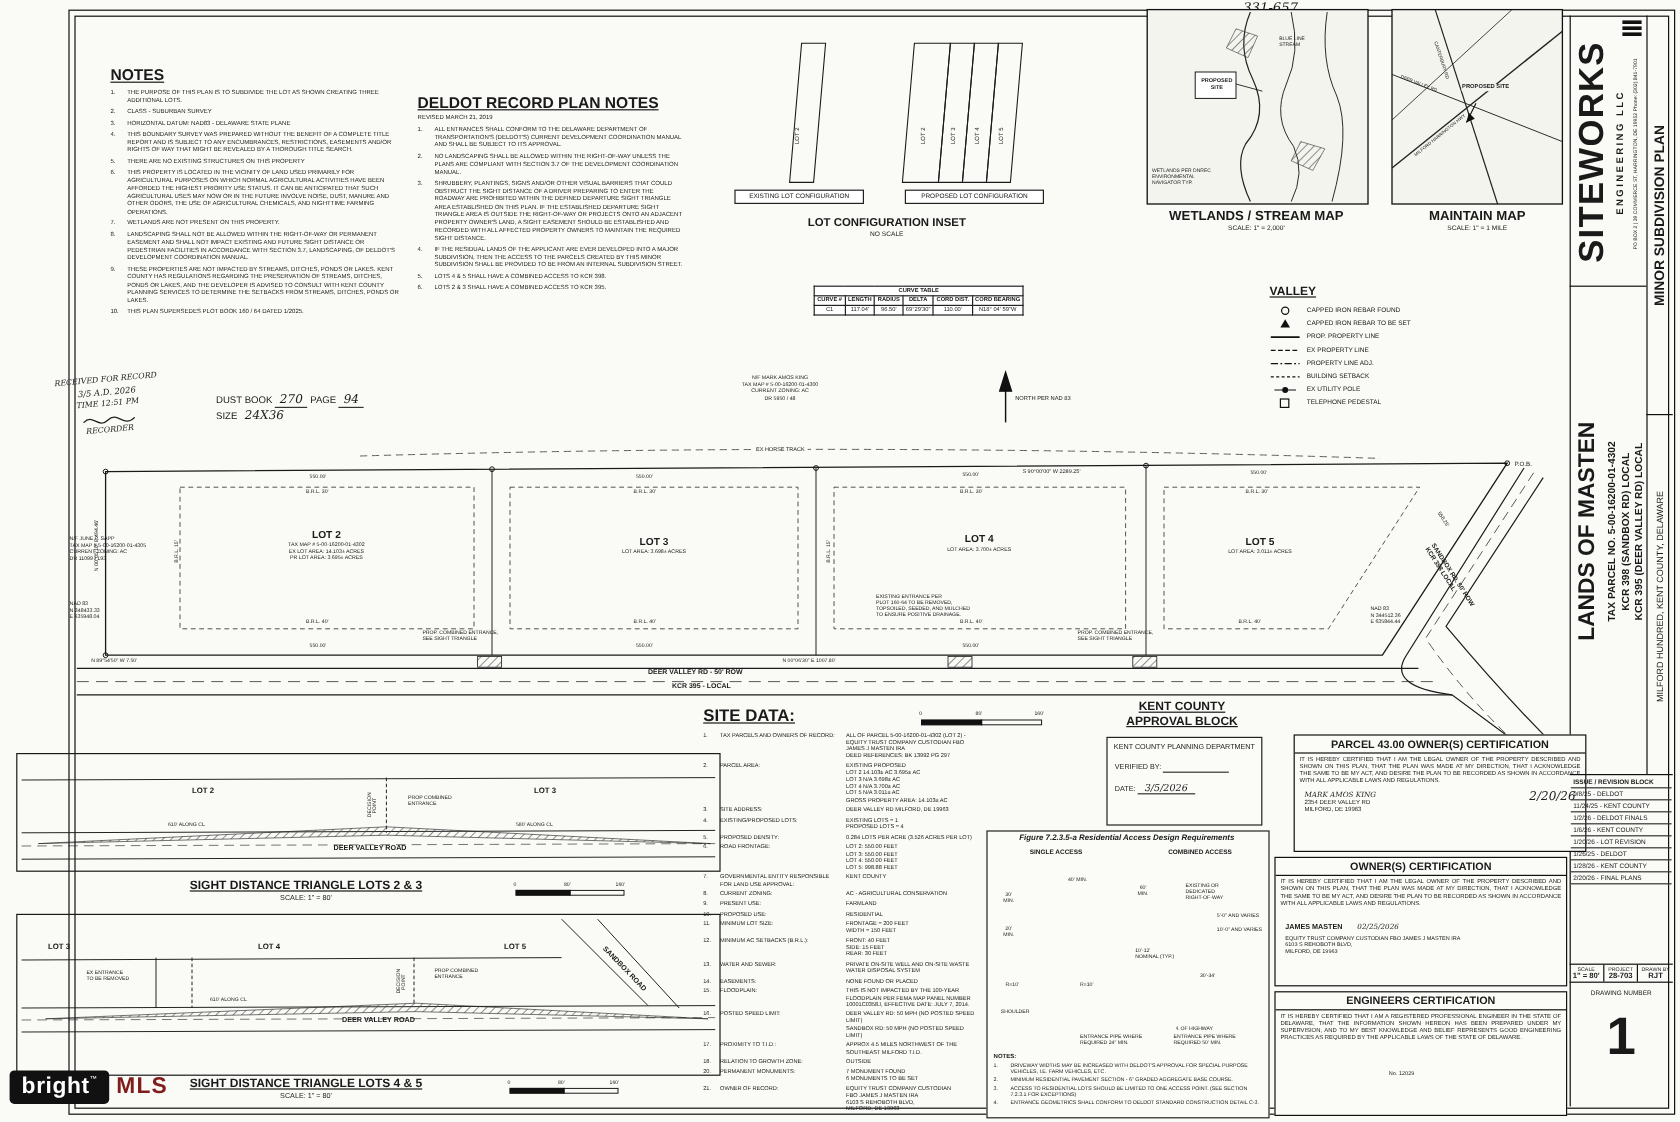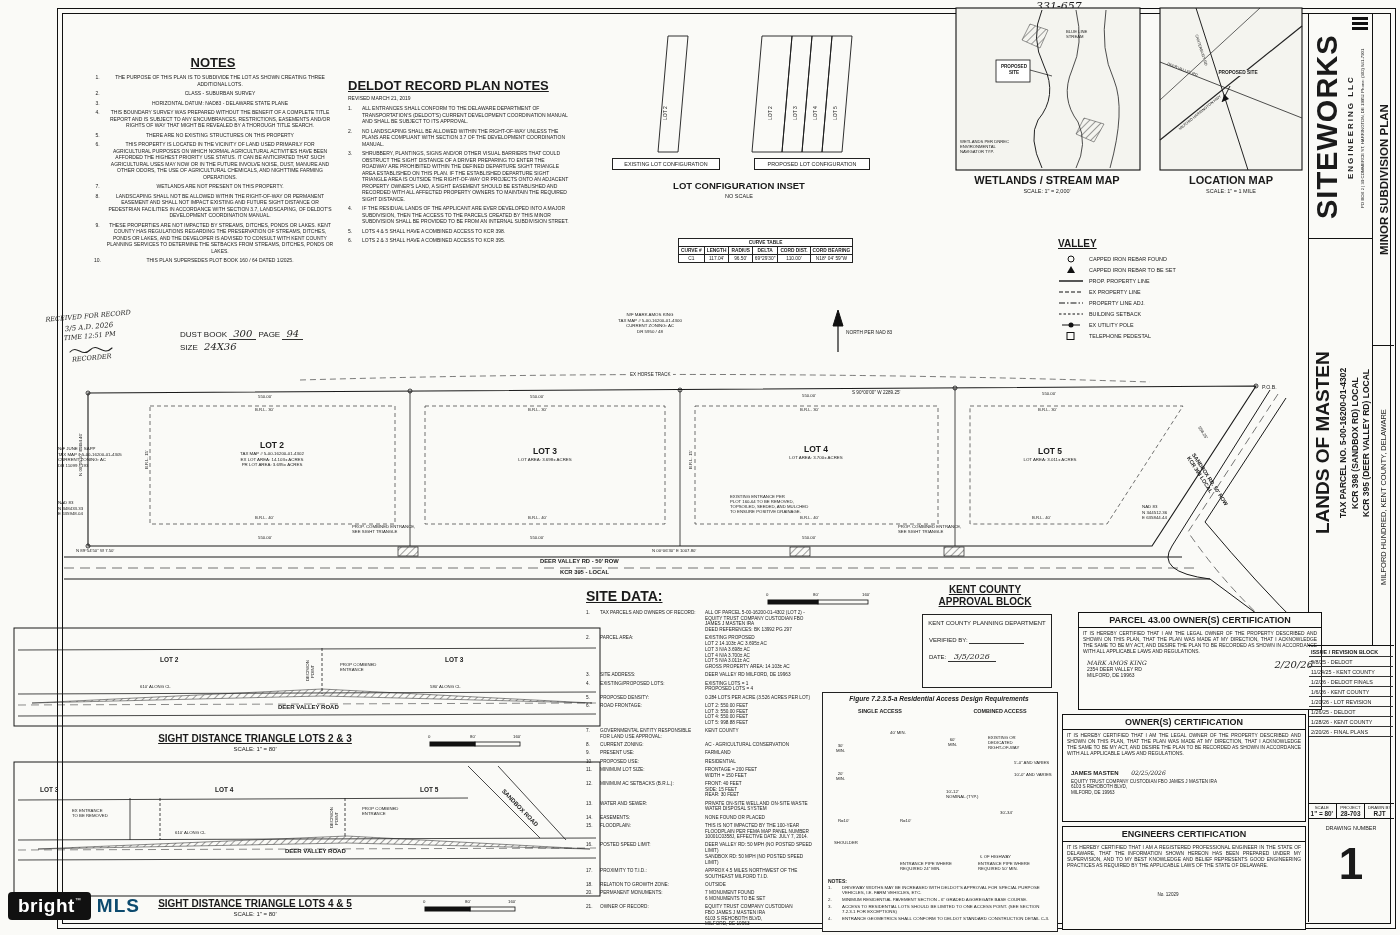--- a/index.html
+++ b/index.html
@@ -186,21 +186,21 @@
       <path d="M70,352 c7,-8 12,6 20,-2 s13,7 22,-2"></path>
     </g>
 
     <g stroke="#333" fill="none">
       <circle cx="1168" cy="896" r="27" stroke-width="1.2"></circle>
       <circle cx="1168" cy="896" r="19" stroke-width="0.7"></circle>
       <circle cx="1168" cy="896" r="23" stroke-width="0.5" stroke-dasharray="1.5 1.5"></circle>
     </g>
   </svg>
 
-  <div class="abs" style="left:92px;top:55px;width:242px;text-align:center;">
+  <div class="abs" style="left:92px;top:55px;width:242px;">
     <div class="b u" style="font-size:13px;margin-bottom:4px;">NOTES</div>
     <div class="numlist" style="font-size:5px;line-height:1.3;">
       <span>1.</span>
         <span>THE PURPOSE OF THIS PLAN IS TO SUBDIVIDE THE LOT AS SHOWN CREATING THREE ADDITIONAL LOTS.</span>
       <span>2.</span>
         <span>CLASS - SUBURBAN SURVEY</span>
       <span>3.</span>
         <span>HORIZONTAL DATUM: NAD83 - DELAWARE STATE PLANE</span>
       <span>4.</span>
         <span>THIS BOUNDARY SURVEY WAS PREPARED WITHOUT THE BENEFIT OF A COMPLETE TITLE REPORT AND IS SUBJECT TO ANY ENCUMBRANCES, RESTRICTIONS, EASEMENTS AND/OR RIGHTS OF WAY THAT MIGHT BE REVEALED BY A THOROUGH TITLE SEARCH.</span>
@@ -256,21 +256,21 @@
   <div class="abs pre" style="left:960px;top:140px;font-size:4.2px;line-height:1.15;">WETLANDS PER DNREC
 ENVIRONMENTAL
 NAVIGATOR TYP.</div>
   <div class="abs c b" style="left:952px;top:174px;width:190px;font-size:11px;">WETLANDS / STREAM MAP</div>
   <div class="abs c" style="left:952px;top:188px;width:190px;font-size:5.5px;">SCALE: 1" = 2,000'</div>
 
   <div class="abs b" style="left:1218px;top:70px;width:40px;font-size:4.8px;text-align:center;line-height:1.2;background:#f4f4ef;">PROPOSED SITE</div>
   <div class="abs" style="left:1198px;top:34px;font-size:3.8px;transform:rotate(72deg);transform-origin:left top;">CANTERBURY RD</div>
   <div class="abs" style="left:1178px;top:128px;font-size:3.8px;transform:rotate(-39deg);transform-origin:left top;">MILFORD HARRINGTON HWY</div>
   <div class="abs" style="left:1168px;top:62px;font-size:3.8px;transform:rotate(21deg);transform-origin:left top;">DEER VALLEY RD</div>
-  <div class="abs c b" style="left:1158px;top:174px;width:146px;font-size:11px;">LOCATION MAP</div>
+  <div class="abs c b" style="left:1158px;top:174px;width:146px;font-size:11px;">MAINTAIN MAP</div>
   <div class="abs c" style="left:1158px;top:188px;width:146px;font-size:5.5px;">SCALE: 1" = 1 MILE</div>
 
   <div class="abs" style="left:1058px;top:238px;width:150px;">
     <div class="b u" style="font-size:10px;margin-bottom:4px;">VALLEY</div>
     <div class="legend-row">
       <svg width="26" height="10">
           <circle cx="13" cy="5" r="3" fill="none" stroke="#111"></circle>
         </svg>
       <span style="font-size:5.4px;">CAPPED IRON REBAR FOUND</span>
     </div>
@@ -346,21 +346,21 @@
   <div class="abs hw c" style="left:40px;top:312px;width:100px;transform:rotate(-5deg);line-height:1.5;">
     <div style="font-size:6.5px;">RECEIVED FOR RECORD</div>
     <div style="font-size:7px;">3/5  A.D. 2026</div>
     <div style="font-size:6.5px;">TIME  12:51 PM</div>
     <div style="height:12px;"></div>
     <div style="font-size:6.5px;">RECORDER</div>
   </div>
 
   <div class="abs" style="left:180px;top:328px;font-size:8px;">
     <span>DUST BOOK</span>
-    <span class="hw" style="font-size:10px;border-bottom:0.8px solid #333;padding:0 4px;">300</span>
+    <span class="hw" style="font-size:10px;border-bottom:0.8px solid #333;padding:0 4px;">270</span>
     <span>PAGE</span>
     <span class="hw" style="font-size:10px;border-bottom:0.8px solid #333;padding:0 4px;">94</span>
     <div style="margin-top:2px;">
       <span>SIZE</span>
       <span class="hw" style="font-size:10px;padding:0 4px;">24X36</span>
     </div>
   </div>
 
   <div class="abs" style="left:628px;top:372px;font-size:4.6px;background:#fafaf7;padding:0 2px;">EX HORSE TRACK</div>
   <div class="abs" style="left:852px;top:390px;font-size:4.6px;">S 90°00'00" W  2289.25'</div>
@@ -693,16 +693,16 @@
     </div>
     <div class="abs c" style="left:0;top:812px;width:86px;font-size:5.4px;">DRAWING NUMBER</div>
     <div class="abs c b" style="left:0;top:826px;width:86px;font-size:44px;">1</div>
   </div>
 
   <div class="abs" style="left:8px;top:892px;display:flex;align-items:center;gap:6px;">
     <div style="background:#111;color:#fff;border-radius:4px;padding:3px 10px;display:flex;align-items:flex-start;">
       <span class="b" style="font-size:19px;letter-spacing:0.5px;">bright</span>
       <span style="font-size:6px;margin-top:2px;">™</span>
     </div>
-    <span class="b" style="font-size:19px;color:#0c4a6e;letter-spacing:1px;">MLS</span>
+    <span class="b" style="font-size:19px;color:#7f1d1d;letter-spacing:1px;">MLS</span>
   </div>
 
 </div>
 
 </body></html>

